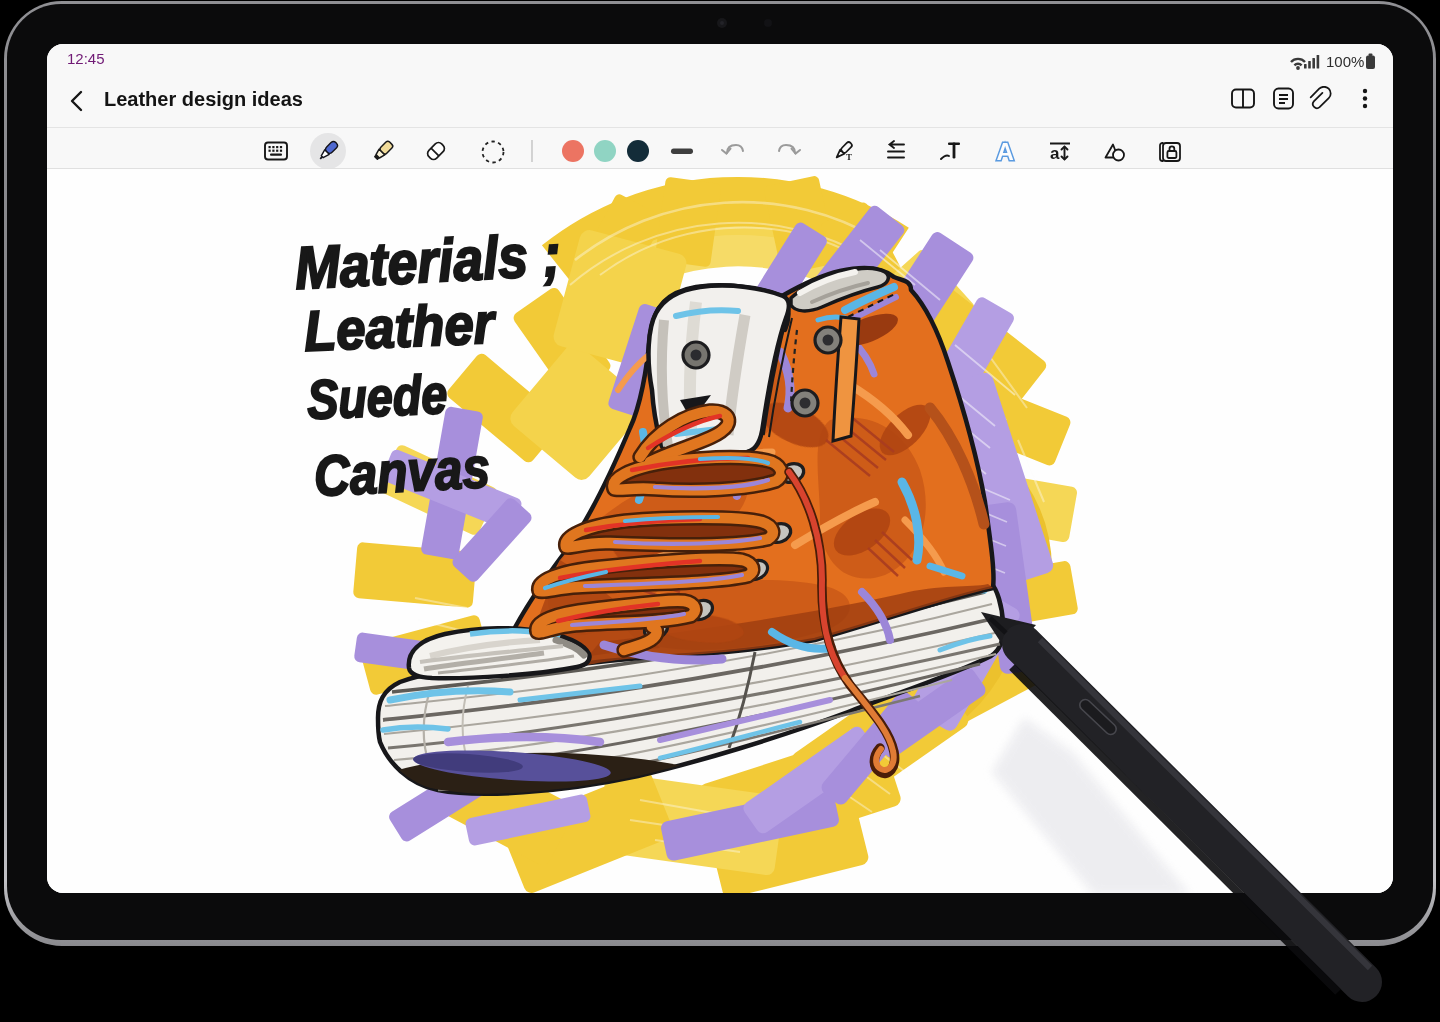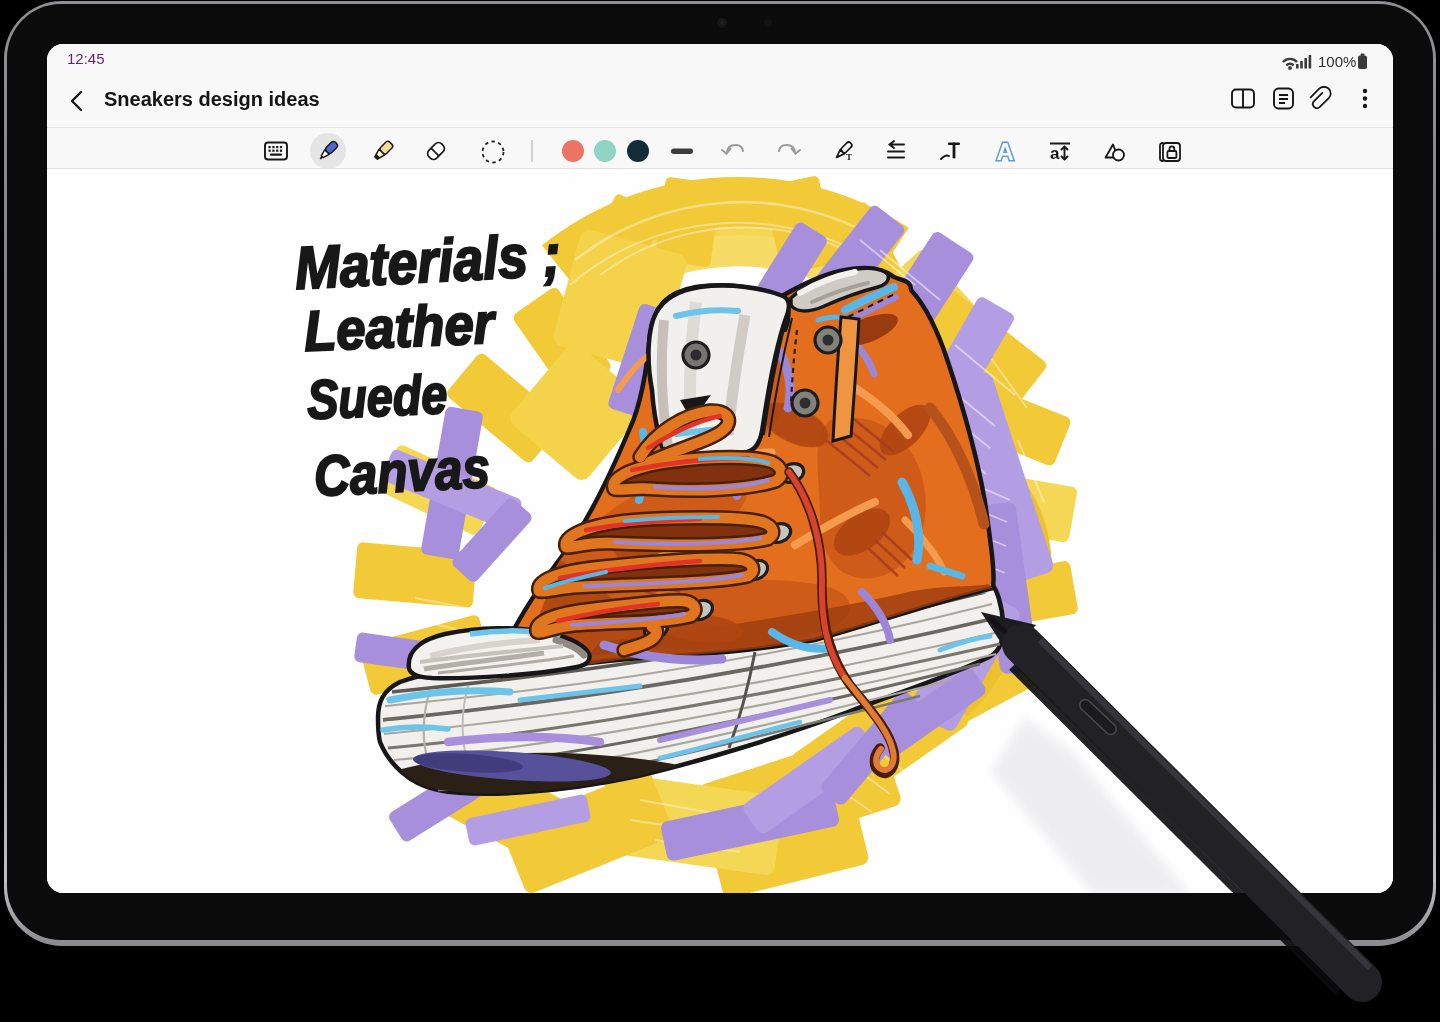--- a/index.html
+++ b/index.html
@@ -6,21 +6,21 @@
     font-family:"Liberation Sans",sans-serif;}
   .trim{position:absolute;left:4px;top:1px;width:1432px;height:945px;
     background:linear-gradient(180deg,#909094 0%,#7c7c80 55%,#c0c0c4 93%,#8a8a8e 100%);
     border-radius:58px;}
   .tablet{position:absolute;left:7px;top:4px;width:1426px;height:936px;
     background:#0b0b0c;border-radius:54px;}
   .screen{position:absolute;left:47px;top:44px;width:1346px;height:849px;
     background:#fdfdfd;border-radius:16px;overflow:hidden;}
   .hdr{position:absolute;left:0;top:0;width:100%;height:124px;background:#f8f8f8;}
   .time{position:absolute;left:20px;top:6px;font-size:15px;color:#701a75;}
-  .sticons{position:absolute;right:20px;top:5px;text-align:right;}
+  .sticons{position:absolute;right:12px;top:5px;text-align:right;}
   .title{position:absolute;left:57px;top:44px;font-size:20px;font-weight:bold;color:#141414;white-space:nowrap;}
   .chev{position:absolute;left:22px;top:46px;}
   .titicons{position:absolute;right:20px;top:42px;}
   .div1{position:absolute;left:0;top:83px;width:100%;height:1px;background:#e4e4e4;}
   .div2{position:absolute;left:0;top:124px;width:100%;height:1px;background:#e0e0e0;}
   .toolbar{position:absolute;left:0;top:84px;width:100%;height:40px;}
   .canvas{position:absolute;left:0;top:125px;width:1346px;height:724px;background:#fefefe;}
   .penlayer{position:absolute;left:0;top:0;width:1440px;height:1022px;z-index:50;pointer-events:none;}
 </style>
 </head>
@@ -54,21 +54,21 @@
       <text x="55" y="18" font-size="15" fill="#2e2e2e" font-family="Liberation Sans">100%</text>
       <g fill="#3a3a3a">
         <rect x="95" y="6.5" width="9" height="13.5" rx="2"></rect>
         <rect x="97.5" y="4.5" width="4" height="2.5" rx="1"></rect>
       </g>
     </svg>
   </div>
   <svg class="chev" width="16" height="22" viewBox="0 0 16 22">
     <path d="M12 2 L3 11 L12 20" fill="none" stroke="#161616" stroke-width="2.4" stroke-linecap="round" stroke-linejoin="round"></path>
   </svg>
-  <div class="title">Sneakers design ideas</div>
+  <div class="title">Leather design ideas</div>
   <div class="titicons">
     <svg width="155" height="26" viewBox="0 0 155 26">
 
       <g stroke="#161616" stroke-width="1.9" fill="none" stroke-linejoin="round">
         <rect x="14" y="3.5" width="22" height="18" rx="4"></rect>
         <line x1="25" y1="3.5" x2="25" y2="21.5"></line>
       </g>
 
       <g stroke="#161616" stroke-width="1.9" fill="none" stroke-linejoin="round">
         <rect x="56" y="2.5" width="19" height="20" rx="4.5"></rect>

